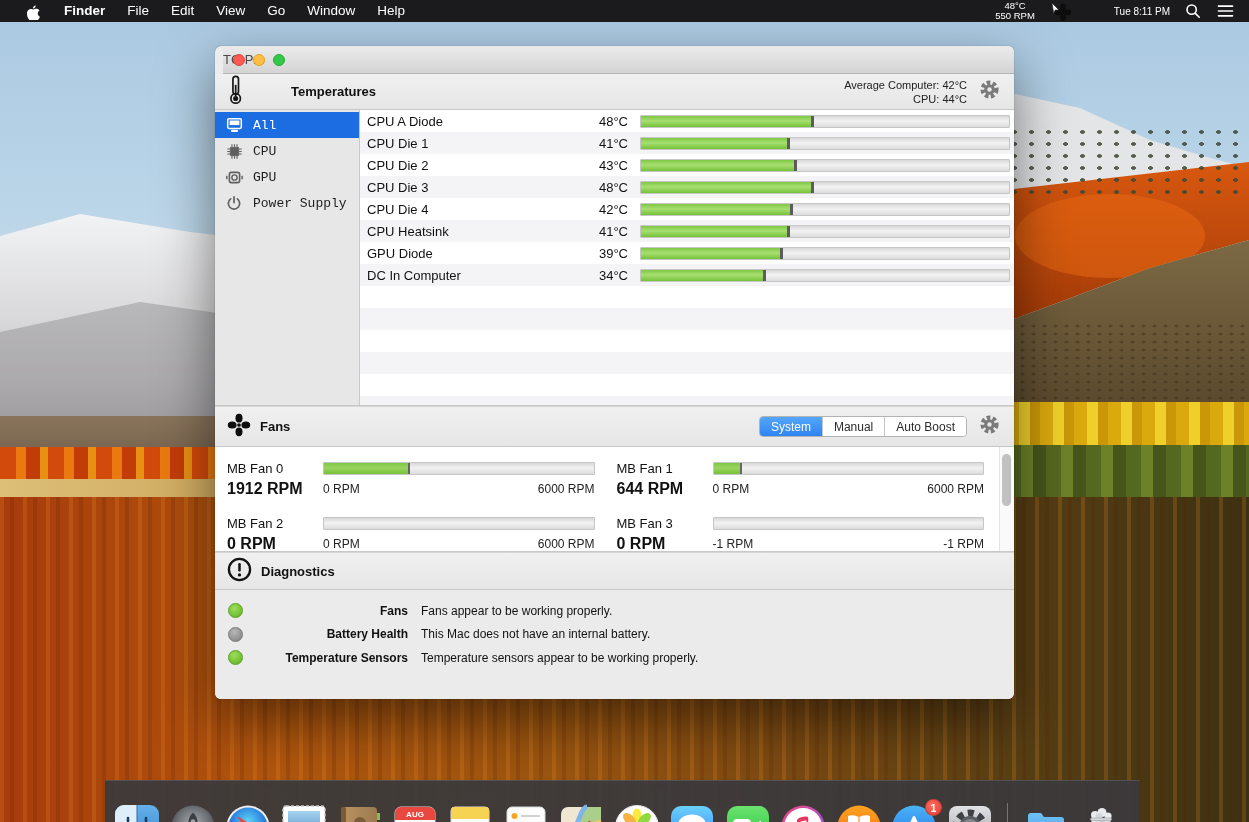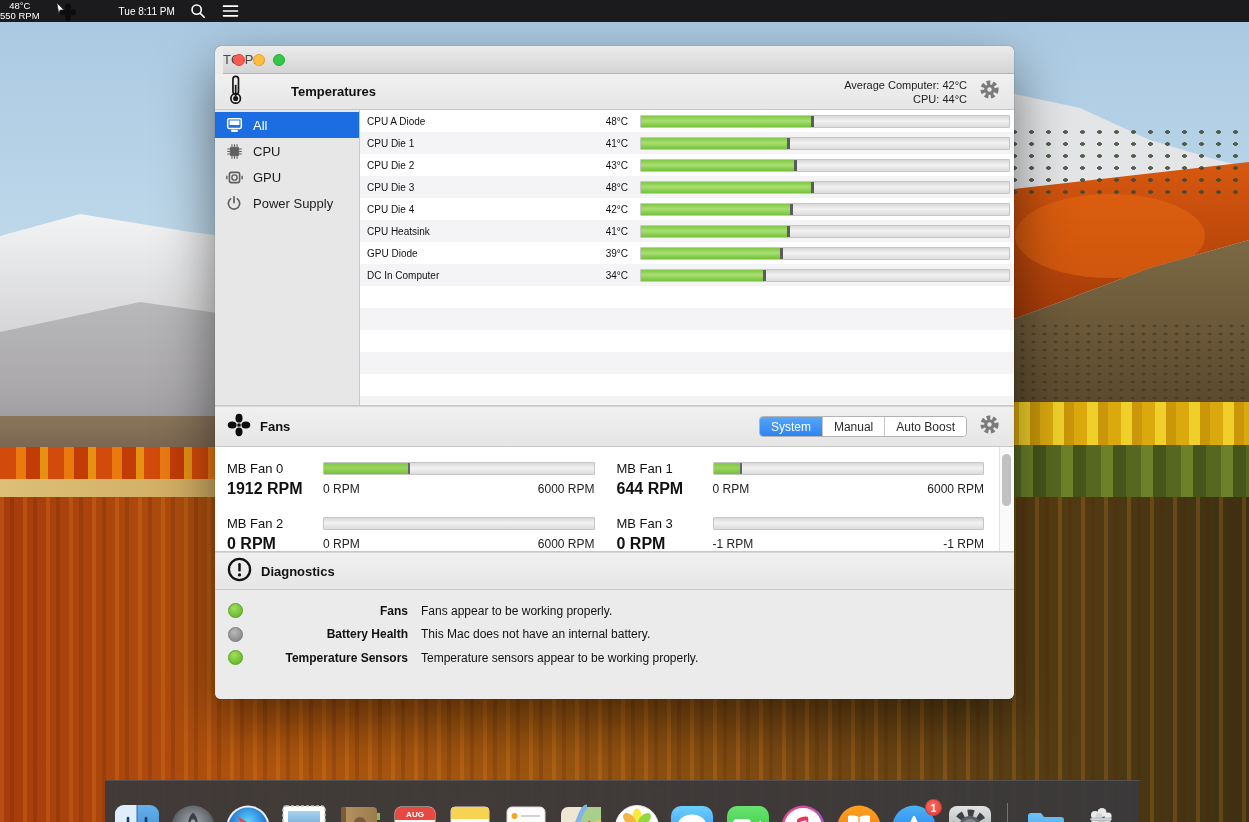--- a/index.html
+++ b/index.html
@@ -58,27 +58,27 @@
 
   .sec-header { background:linear-gradient(180deg,#f0f0f0,#e6e6e6); border-bottom:1px solid #c8c8c8;
      display:flex; align-items:center; position:relative; }
   #temps-header { height:36px; flex:0 0 36px; padding:0 14px 0 12px;gap:38px; }
   .sec-title { font-size:13px; font-weight:700; color:#111; margin-left:9px; }
   .hdr-right { margin-left:auto; display:flex; align-items:center; gap:12px; }
   .avg-block { text-align:right; font-size:11px; color:#222; line-height:14px; }
 
   #temps-content { flex:0 0 296px; display:flex; border-bottom:1px solid #c8c8c8; }
   #sidebar { width:145px; flex:0 0 145px; background:#e7e7e7; border-right:1px solid #c9c9c9; padding-top:2px; }
-  .side-item { height:26px; display:flex; align-items:center; padding-left:9px; gap:9px; font-size:13px; color:#1c1c1c; }
+  .side-item { height:26px; display:flex; align-items:center; padding-left:9px; gap:9px; font-size:13px; color:#1c1c1c;font-family:Liberation Mono, monospace; }
   .side-item .s-icon { width:20px; display:flex; justify-content:center; color:#5f5f5f; }
   .side-item.selected { background:#1c6ce2; color:#fff; }
   .side-item.selected .s-icon { color:#fff; }
 
   #temp-list { flex:1; background:repeating-linear-gradient(180deg,#ffffff 0 22px,#f4f4f6 22px 44px); }
-  .temp-row { height:22px; display:flex; align-items:center; font-size:10px; color:#111; }
+  .temp-row { height:22px; display:flex; align-items:center; font-size:13px; color:#111; }
   .t-name { padding-left:7px; flex:1; white-space:nowrap; }
   .t-val { width:58px; text-align:right; padding-right:12px; }
   .t-bar { width:370px; margin-right:4px; height:13px; border:1px solid #c6c6c6; border-radius:1px;
      background:linear-gradient(180deg,#d8d8d8,#f2f2f2 45%,#dcdcdc); position:relative; overflow:hidden; }
   .t-fill { position:absolute; left:0; top:0; bottom:0;
      background:linear-gradient(180deg,#7fc844,#a7df72 45%,#74c238); border-right:3px solid #5c5c5c; }
 
   #fans-header { height:41px; flex:0 0 41px; padding:0 14px 0 12px; border-top:1px solid #d6d6d6; }
   .seg { display:flex; border:1px solid #b3b3b3; border-radius:4px; overflow:hidden; background:#fff; height:21px; }
   .seg-btn { font-size:12px; color:#2b2b2b; padding:0 11px; display:flex; align-items:center; background:#fff;
@@ -162,20 +162,34 @@
   <div class="wp wp-ltrees"></div>
   <div class="wp wp-lsand"></div>
   <div class="wp wp-lgreen"></div>
   <div class="wp wp-water"></div>
   <div class="wp wp-water-streaks"></div>
   <div class="wp wp-ryellow"></div>
   <div class="wp wp-rgreen"></div>
 </div>
 
 <div id="menubar">
+  <div id="menu-left">
+      <span class="apple-wrap">
+        <svg width="15" height="17" viewBox="0 0 24 28" fill="#fff">
+          <path d="M15.6 4.2c.1 1.2-.4 2.4-1.2 3.3-.8.9-2.1 1.6-3.3 1.5-.2-1.2.5-2.4 1.2-3.2.8-.9 2.2-1.5 3.3-1.6zM19 17.2c0-3.3 2.7-4.9 2.8-5-1.5-2.3-3.9-2.6-4.8-2.6-2-.2-4 1.2-5 1.2s-2.6-1.2-4.3-1.1c-2.2 0-4.3 1.3-5.4 3.3-2.3 4-.6 10 1.7 13.2 1.1 1.6 2.4 3.4 4.1 3.3 1.6-.1 2.3-1.1 4.3-1.1s2.6 1.1 4.3 1.1c1.8 0 2.9-1.6 4-3.2 1.3-1.9 1.8-3.7 1.9-3.8-.1 0-3.6-1.4-3.6-5.3z"></path>
+        </svg>
+      </span>
+      <span class="menu-item app-name">Finder</span>
+      <span class="menu-item">File</span>
+      <span class="menu-item">Edit</span>
+      <span class="menu-item">View</span>
+      <span class="menu-item">Go</span>
+      <span class="menu-item">Window</span>
+      <span class="menu-item">Help</span>
+    </div>
   <div id="menu-right">
     <div class="mb-status">
       <span>48°C</span>
       <span>550 RPM</span>
     </div>
     <span class="mb-iconbtn" id="mb-fan">
         <svg width="21" height="19" viewBox="0 0 24 22">
           <g fill="#0c0c0c">
             <ellipse cx="15" cy="6.2" rx="3.4" ry="4.4"></ellipse>
             <ellipse cx="15" cy="17.8" rx="3.4" ry="4.4"></ellipse>

